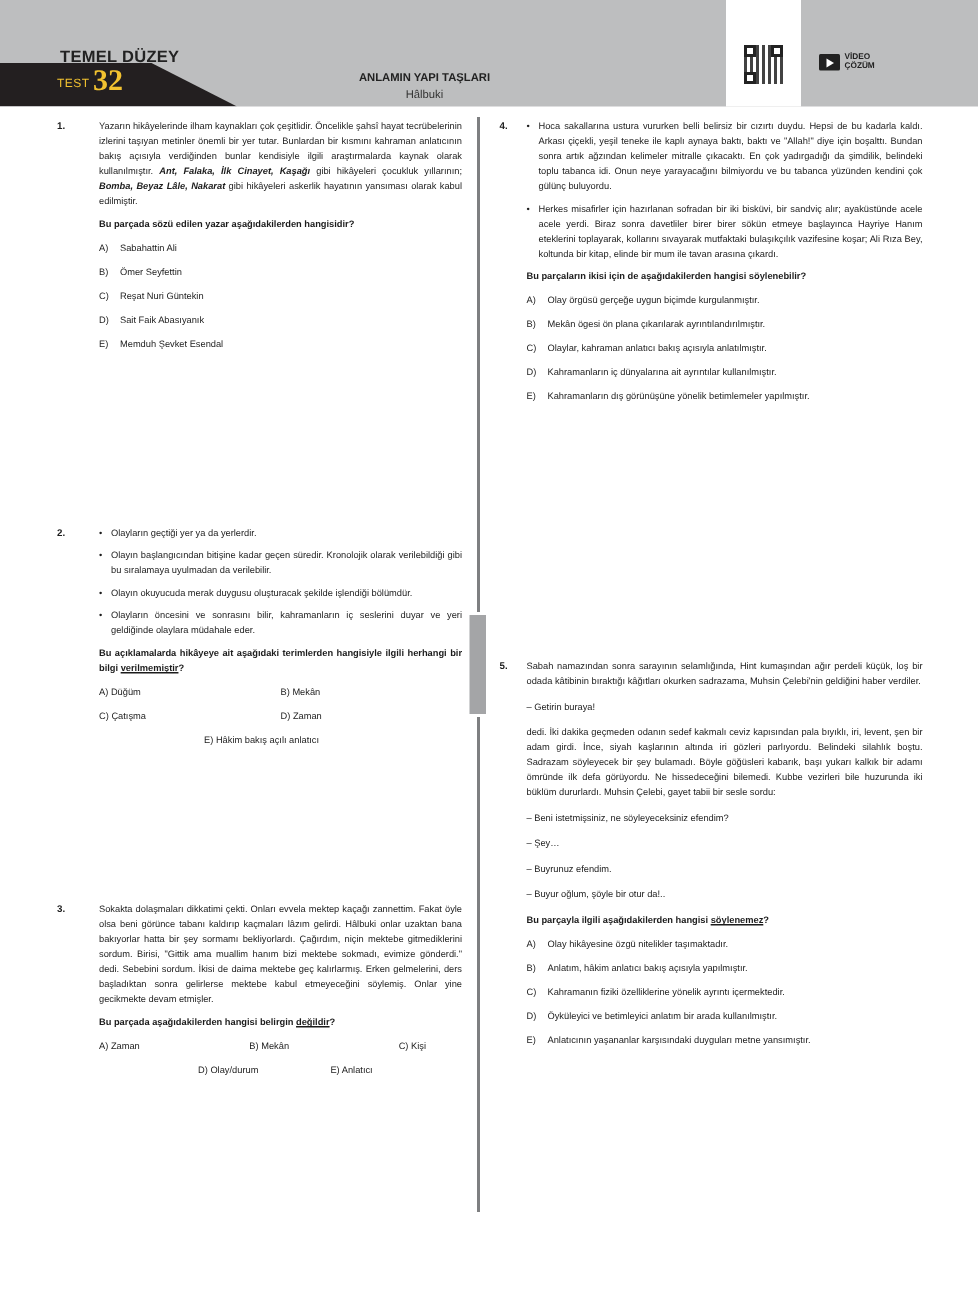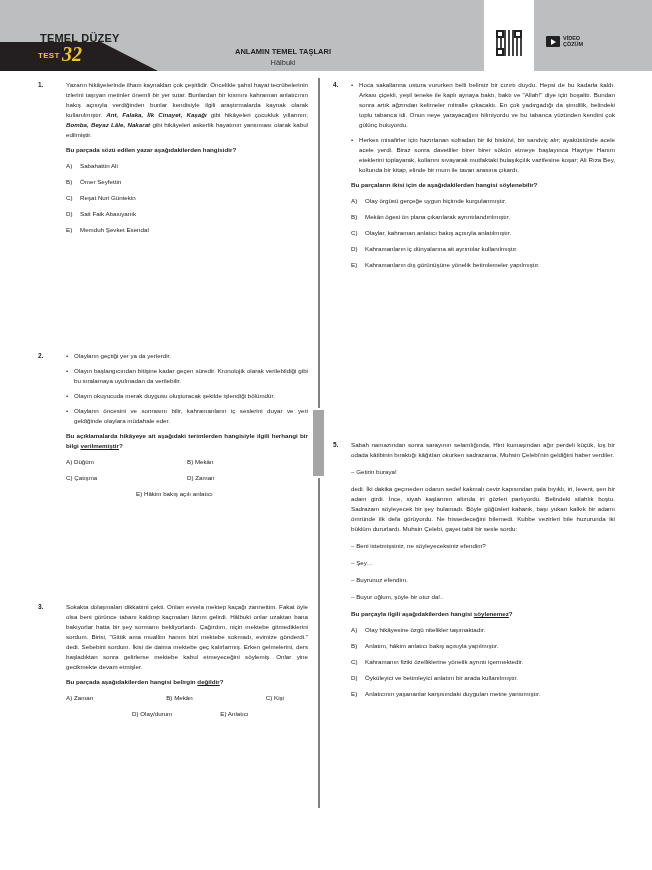--- a/index.html
+++ b/index.html
@@ -4,22 +4,22 @@
 <style>
   * { box-sizing: border-box; margin: 0; padding: 0; }
   html, body { width: 652px; height: 870px; background: #ffffff; overflow: hidden; }
   body { font-family: "Liberation Sans", sans-serif; color: #1a1a1a; position: relative; }
 
   
   .header { position: absolute; left: 0; top: 0; width: 652px; height: 71px; background: #bdbebf; }
   .level { position: absolute; left: 40px; top: 32px; font-size: 11px; font-weight: bold; letter-spacing: 0.2px; color: #222; }
   .test-band { position: absolute; left: 0; top: 42px; width: 158px; height: 29px; background: #231f20;
                clip-path: polygon(0 0, 101px 0, 158px 29px, 0 29px); }
-  .test-label { position: absolute; left: 38px; top: 51px; font-size: 8px; font-weight: bold; color: #f2c230; letter-spacing: 0.3px; }
-  .test-num { position: absolute; left: 62px; top: 43px; font-size: 20px; font-family: "Liberation Serif", serif; font-weight: bold; color: #f2c230; font-style: italic; }
+  .test-label { position: absolute; left: 38px; top: 51px; font-size: 8px; font-weight: normal; color: #f2c230; letter-spacing: 0.3px; }
+  .test-num { position: absolute; left: 62px; top: 43px; font-size: 20px; font-family: "Liberation Serif", serif; font-weight: bold; color: #f2c230; }
   .topic { position: absolute; left: 200px; top: 47px; width: 166px; text-align: center; font-size: 7.5px; font-weight: bold; color: #222; }
   .subtopic { position: absolute; left: 200px; top: 58px; width: 166px; text-align: center; font-size: 7.5px; color: #333; }
   .qr-box { position: absolute; left: 484px; top: 0; width: 50px; height: 71px; background: #ffffff; }
   .qr { position: absolute; left: 496px; top: 30px; width: 26px; height: 26px;
         background:
           repeating-linear-gradient(90deg, #222 0 2px, #fff 2px 4px),
           #222; opacity: .85; }
   .qr-corner { position: absolute; width: 8px; height: 8px; border: 2px solid #222; background: #fff; }
   .video-btn { position: absolute; left: 546px; top: 36px; width: 14px; height: 11px; background: #222; border-radius: 1px; }
   .video-btn::after { content: ""; position: absolute; left: 5px; top: 2.5px; border-left: 5px solid #fff; border-top: 3px solid transparent; border-bottom: 3px solid transparent; }
@@ -48,21 +48,21 @@
   i { font-style: italic; font-weight: bold; }
 </style>
 </head>
 <body>
 
 <div class="header"></div>
 <div class="level">TEMEL DÜZEY</div>
 <div class="test-band"></div>
 <div class="test-label">TEST</div>
 <div class="test-num">32</div>
-<div class="topic">ANLAMIN TEMEL TAŞLARI</div>
+<div class="topic">ANLAMIN YAPI TAŞLARI</div>
 <div class="subtopic">Hâlbuki</div>
 <div class="qr-box"></div>
 <div class="qr"></div>
 <div class="qr-corner" style="left:496px;top:30px;"></div>
 <div class="qr-corner" style="left:514px;top:30px;"></div>
 <div class="qr-corner" style="left:496px;top:48px;"></div>
 <div class="video-btn"></div>
 <div class="video-label">
   <div>VİDEO</div>
   <div>ÇÖZÜM</div>

